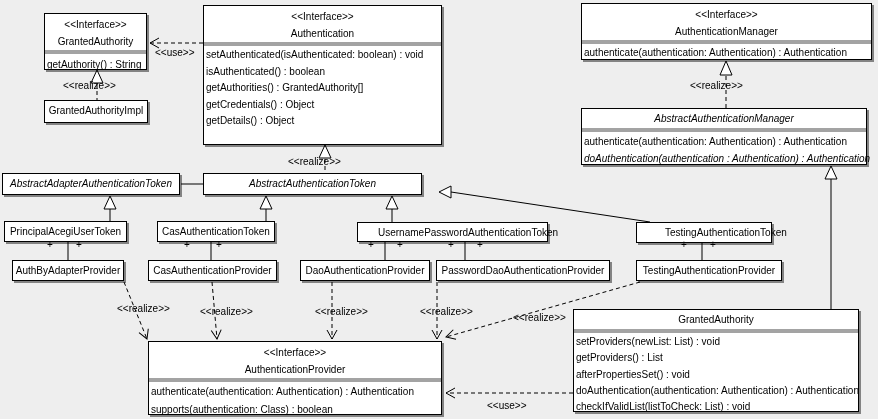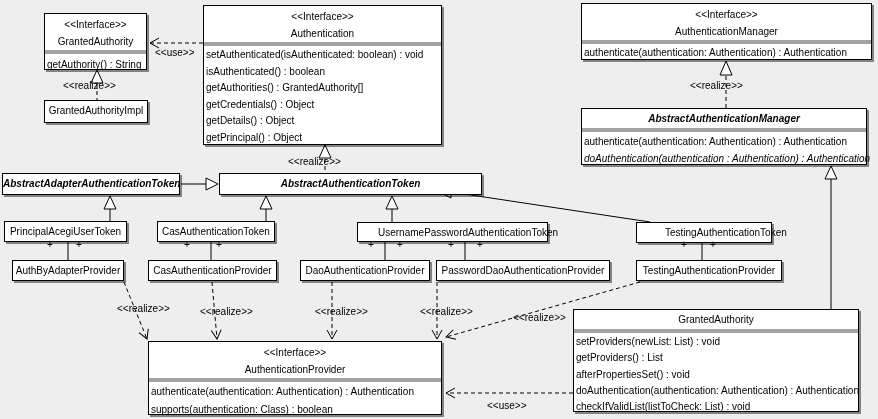--- a/index.html
+++ b/index.html
@@ -14,21 +14,21 @@
   .box{
     position:absolute;box-sizing:border-box;
     background:#fff;border:1px solid #000;
     box-shadow:2px 2px 0 rgba(0,0,0,0.45);
   }
   .title{text-align:center;white-space:nowrap;}
   .stereo{line-height:16px;padding-top:3px;}
   .cname{line-height:17px;}
   .single .cname{line-height:18px;padding-top:1px;}
   .simple .cname{line-height:19px;padding-top:0;}
-  .abstract .cname{font-style:italic;font-weight:bold;}
+  .abstract .cname{font-style:italic;}
   .methods{border-top:4px solid #a3a3a3;padding:1px 18px 0 2px;}
   .method{white-space:nowrap;line-height:var(--lh,17px);}
   .method.italic{font-style:italic;text-align:center;}
   .edge-label{position:absolute;white-space:nowrap;}
   .edge-label.multiplicity{font-weight:normal;}
 </style>
 </head>
 <body>
 
 <div class="diagram">
@@ -106,21 +106,20 @@
     <div class="title">
       <div class="stereo">&lt;&lt;Interface&gt;&gt;</div>
       <div class="cname">Authentication</div>
     </div>
     <div class="methods" style="--lh:16.6px">
       <div class="method">setAuthenticated(isAuthenticated: boolean) : void</div>
       <div class="method">isAuthenticated() : boolean</div>
       <div class="method">getAuthorities() : GrantedAuthority[]</div>
       <div class="method">getCredentials() : Object</div>
       <div class="method">getDetails() : Object</div>
-      <div class="method">getPrincipal() : Object</div>
     </div>
   </div>
 
   <div class="box" style="left:581px;top:3px;width:291px;height:57px;">
     <div class="title">
       <div class="stereo">&lt;&lt;Interface&gt;&gt;</div>
       <div class="cname">AuthenticationManager</div>
     </div>
     <div class="methods" style="--lh:16px">
       <div class="method">authenticate(authentication: Authentication) : Authentication</div>
@@ -136,21 +135,21 @@
       <div class="method italic">doAuthentication(authentication : Authentication) : Authentication</div>
     </div>
   </div>
 
   <div class="box simple abstract" style="left:2px;top:173px;width:178px;height:22px;">
     <div class="title">
       <div class="cname">AbstractAdapterAuthenticationToken</div>
     </div>
   </div>
 
-  <div class="box simple abstract" style="left:219px;top:173px;width:263px;height:22px;">
+  <div class="box simple abstract" style="left:203px;top:173px;width:219px;height:22px;">
     <div class="title">
       <div class="cname">AbstractAuthenticationToken</div>
     </div>
   </div>
 
   <div class="box simple" style="left:157px;top:221px;width:118px;height:21px;">
     <div class="title">
       <div class="cname">CasAuthenticationToken</div>
     </div>
   </div>

